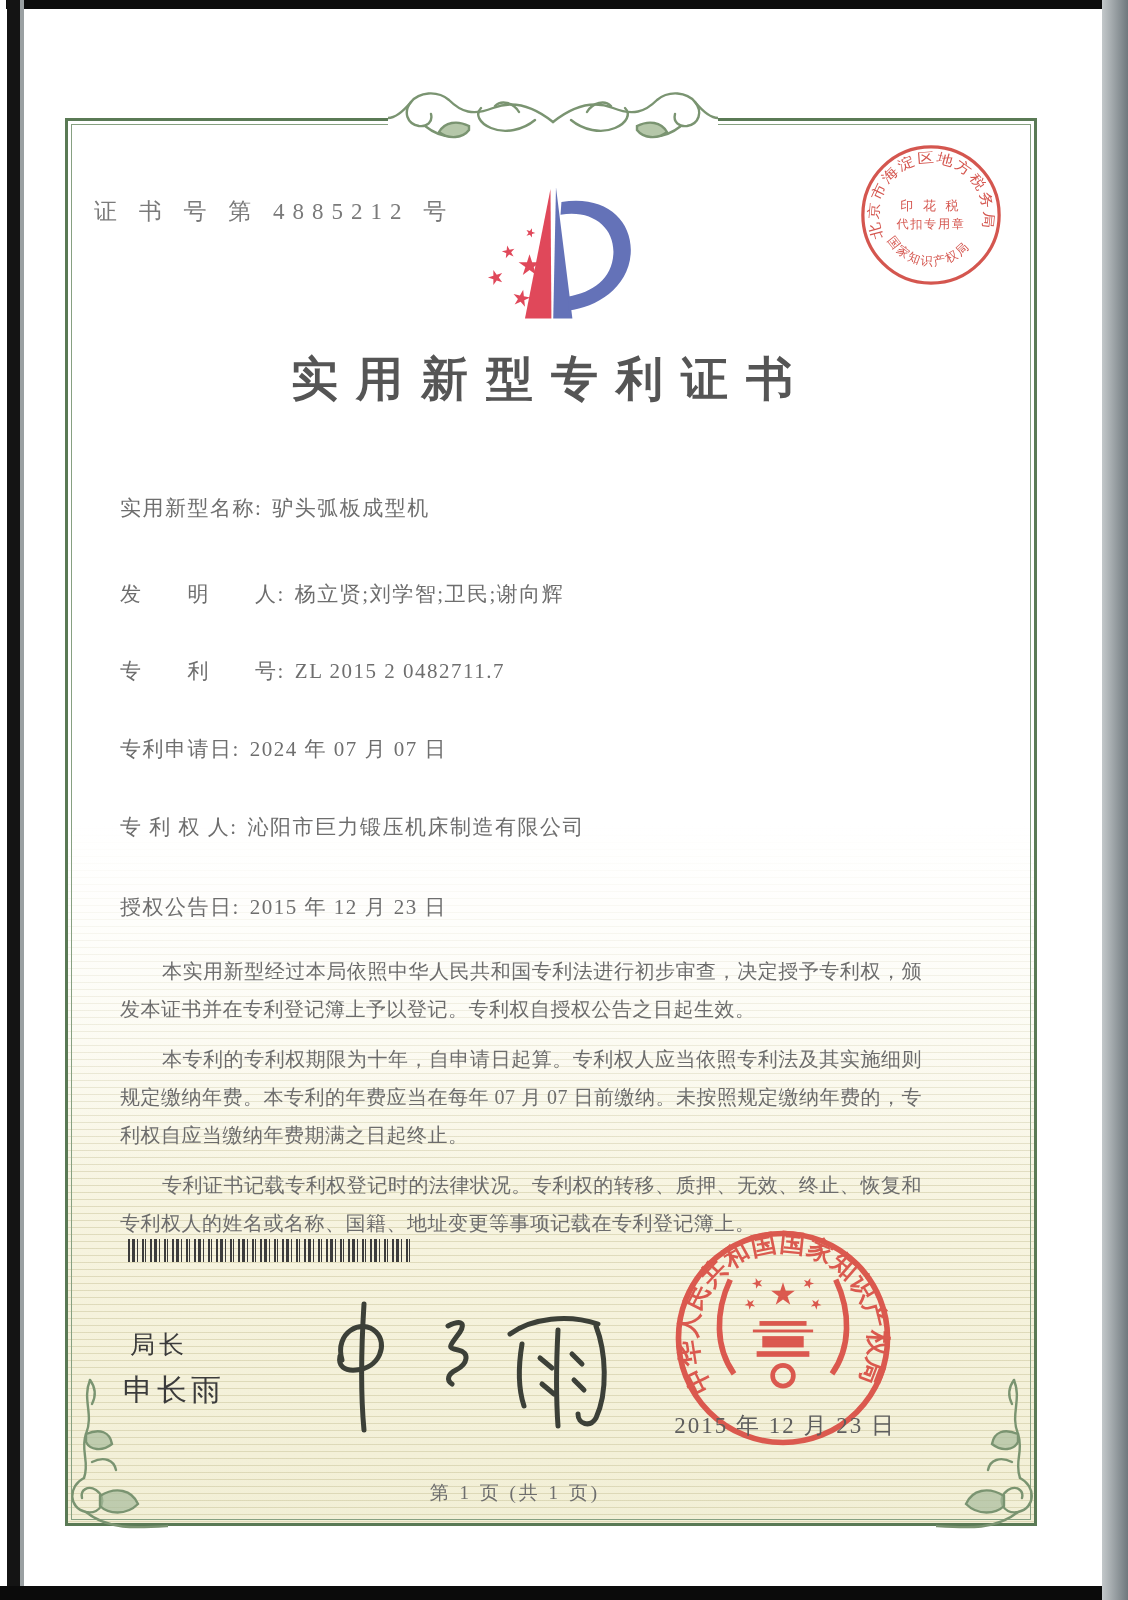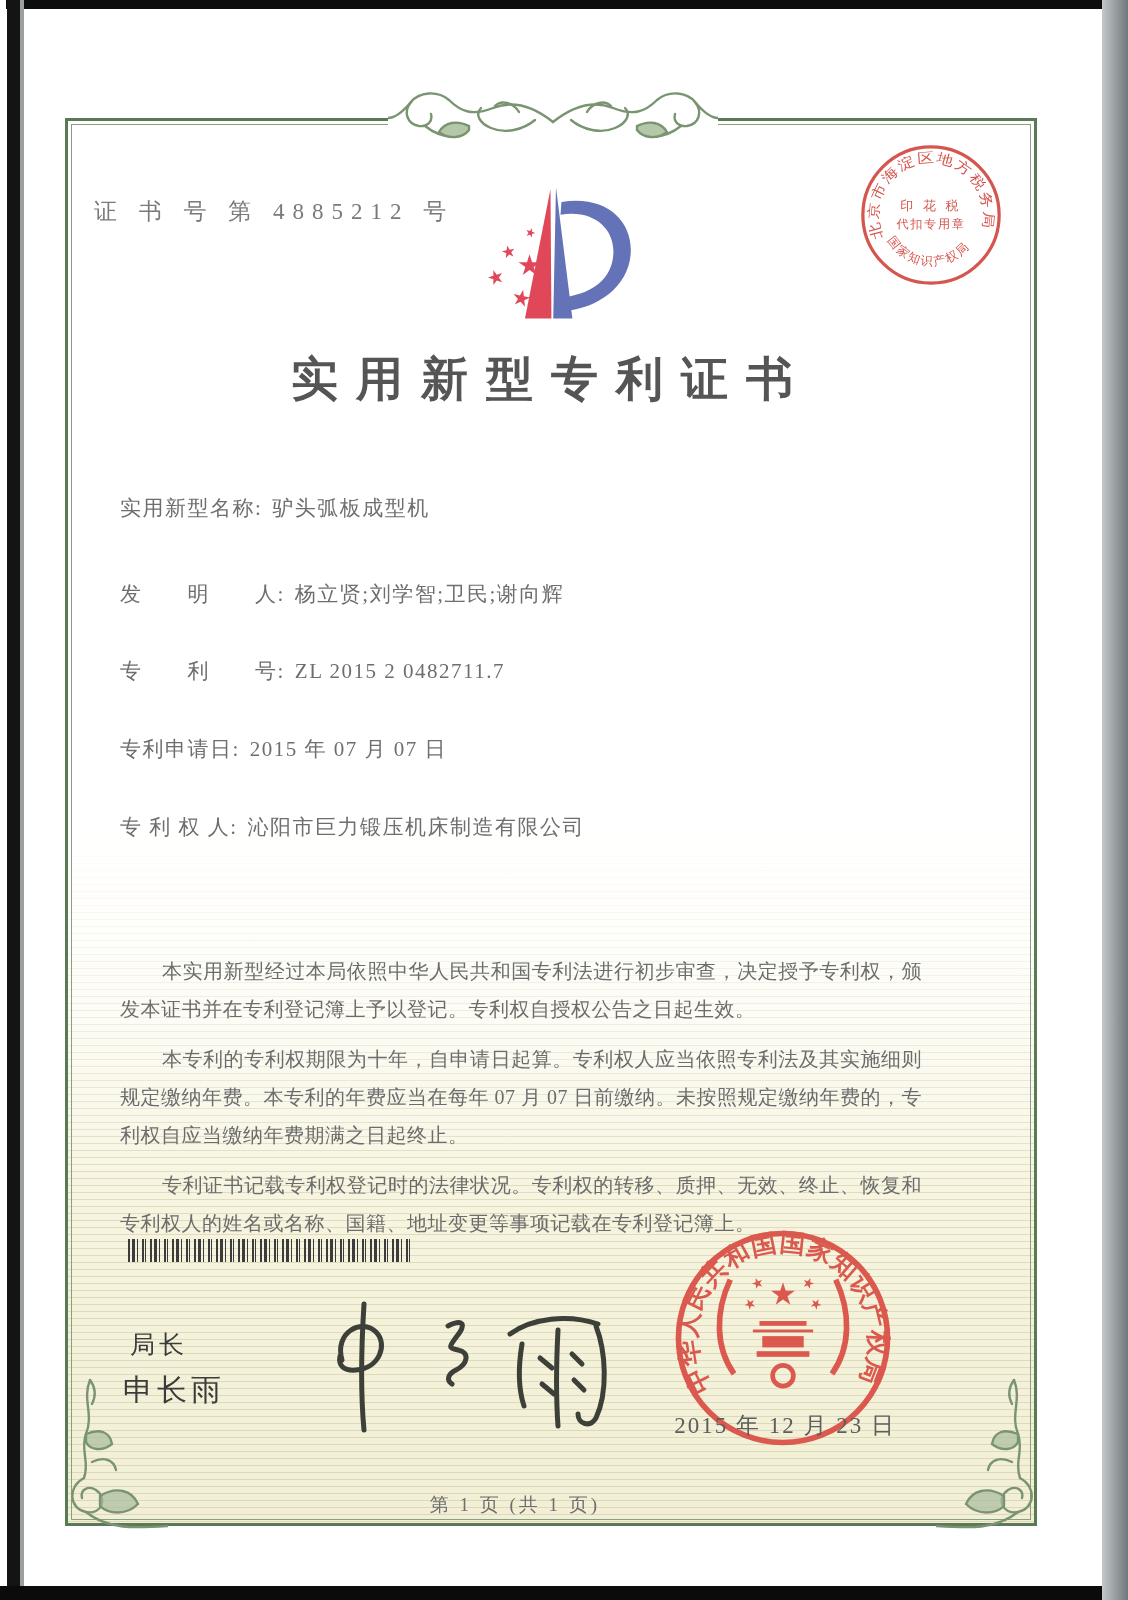--- a/index.html
+++ b/index.html
@@ -36,21 +36,21 @@
       #3c3c3c 9px 10px,rgba(0,0,0,0) 10px 14px,
       #3c3c3c 14px 16px,rgba(0,0,0,0) 16px 17px,
       #3c3c3c 17px 18px,rgba(0,0,0,0) 18px 22px);}
   .sig-title{position:absolute;left:130px;top:1328px;font-size:25px;color:#3b3b3b;letter-spacing:4px;}
   .sig-name{position:absolute;left:123px;top:1370px;font-size:30px;color:#3b3b3b;letter-spacing:4px;}
   .signature{position:absolute;left:300px;top:1288px;}
   .seal{position:absolute;left:670px;top:1225px;opacity:.88;}
   .seal-date{position:absolute;left:672px;top:1410px;width:226px;text-align:center;
              font-size:23px;letter-spacing:2px;color:#5e5e5e;}
   .footer{position:absolute;left:65px;top:1480px;width:900px;text-align:center;
-          font-size:19px;letter-spacing:3px;color:#6e6e6e;margin-top:12px;}
+          font-size:19px;letter-spacing:3px;color:#6e6e6e;}
   .logo{position:absolute;left:458px;top:180px;}
   .tax-stamp{position:absolute;left:858px;top:142px;opacity:.9;}
   .dragon{position:absolute;left:388px;top:86px;}
   .corner-bl{position:absolute;left:56px;top:1378px;}
   .corner-br{position:absolute;left:936px;top:1378px;transform:scaleX(-1);}
   svg text{font-family:"Liberation Serif","DejaVu Serif",serif;}
 </style>
 </head>
 <body>
 
@@ -151,24 +151,27 @@
   <div class="field" style="top:580px">
     <span class="lab">发　　明　　人:</span><span>杨立贤;刘学智;卫民;谢向辉</span>
   </div>
   <div class="field" style="top:494px">
     <span class="lab">实用新型名称:</span><span>驴头弧板成型机</span>
   </div>
   <div class="field" style="top:657px">
     <span class="lab">专　　利　　号:</span><span>ZL 2015 2 0482711.7</span>
   </div>
   <div class="field" style="top:735px">
-    <span class="lab">专利申请日:</span><span>2015 年 07 月 07 日</span>
+    <span class="lab">专利申请日:</span><span>2024 年 07 月 07 日</span>
   </div>
   <div class="field" style="top:813px">
     <span class="lab">专 利 权 人:</span><span>沁阳市巨力锻压机床制造有限公司</span>
+  </div>
+  <div class="field" style="top:893px">
+    <span class="lab">授权公告日:</span><span>2015 年 12 月 23 日</span>
   </div>
 
   <div class="paras">
     <p>本实用新型经过本局依照中华人民共和国专利法进行初步审查，决定授予专利权，颁发本证书并在专利登记簿上予以登记。专利权自授权公告之日起生效。</p>
     <p>本专利的专利权期限为十年，自申请日起算。专利权人应当依照专利法及其实施细则规定缴纳年费。本专利的年费应当在每年 07 月 07 日前缴纳。未按照规定缴纳年费的，专利权自应当缴纳年费期满之日起终止。</p>
     <p>专利证书记载专利权登记时的法律状况。专利权的转移、质押、无效、终止、恢复和专利权人的姓名或名称、国籍、地址变更等事项记载在专利登记簿上。</p>
   </div>
 
   <div class="barcode"></div>
 

